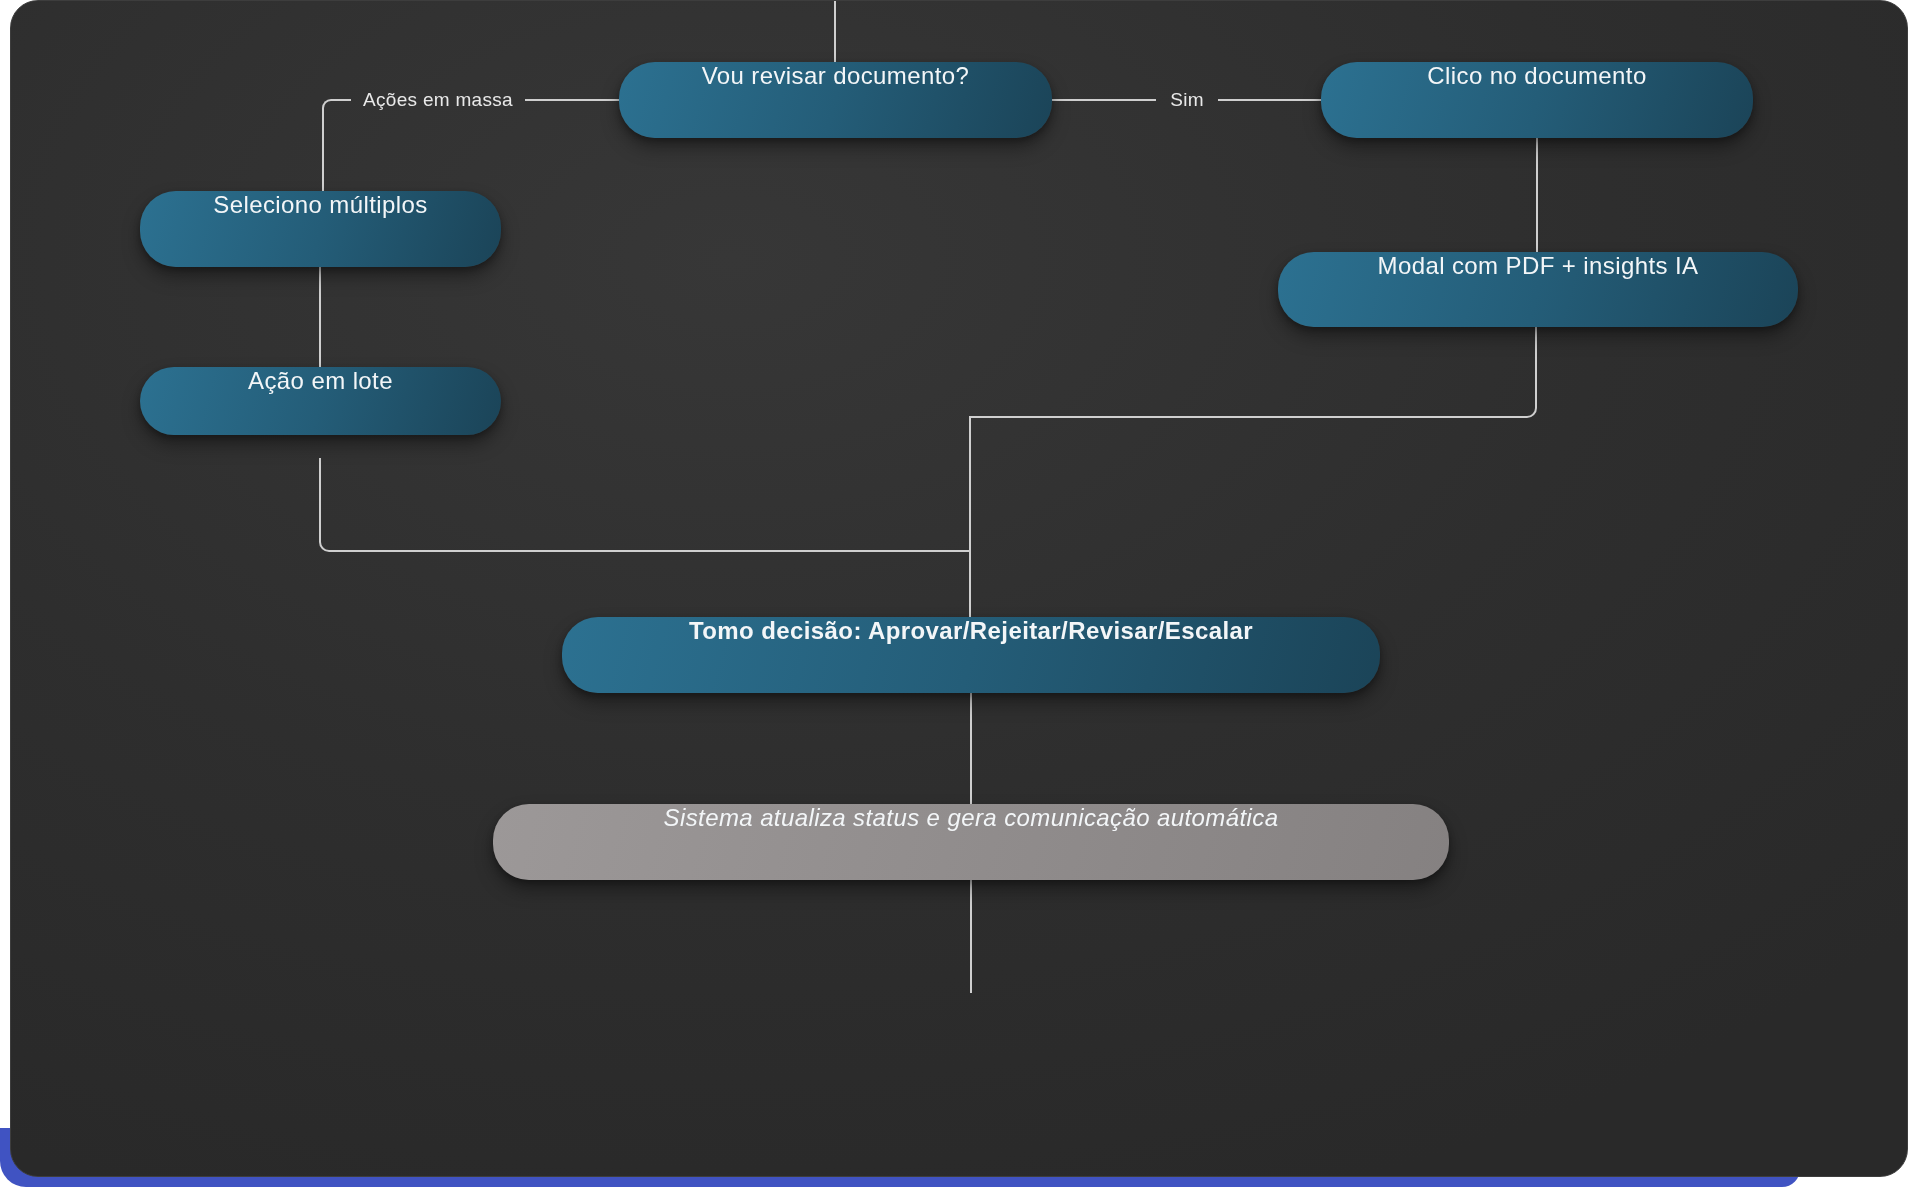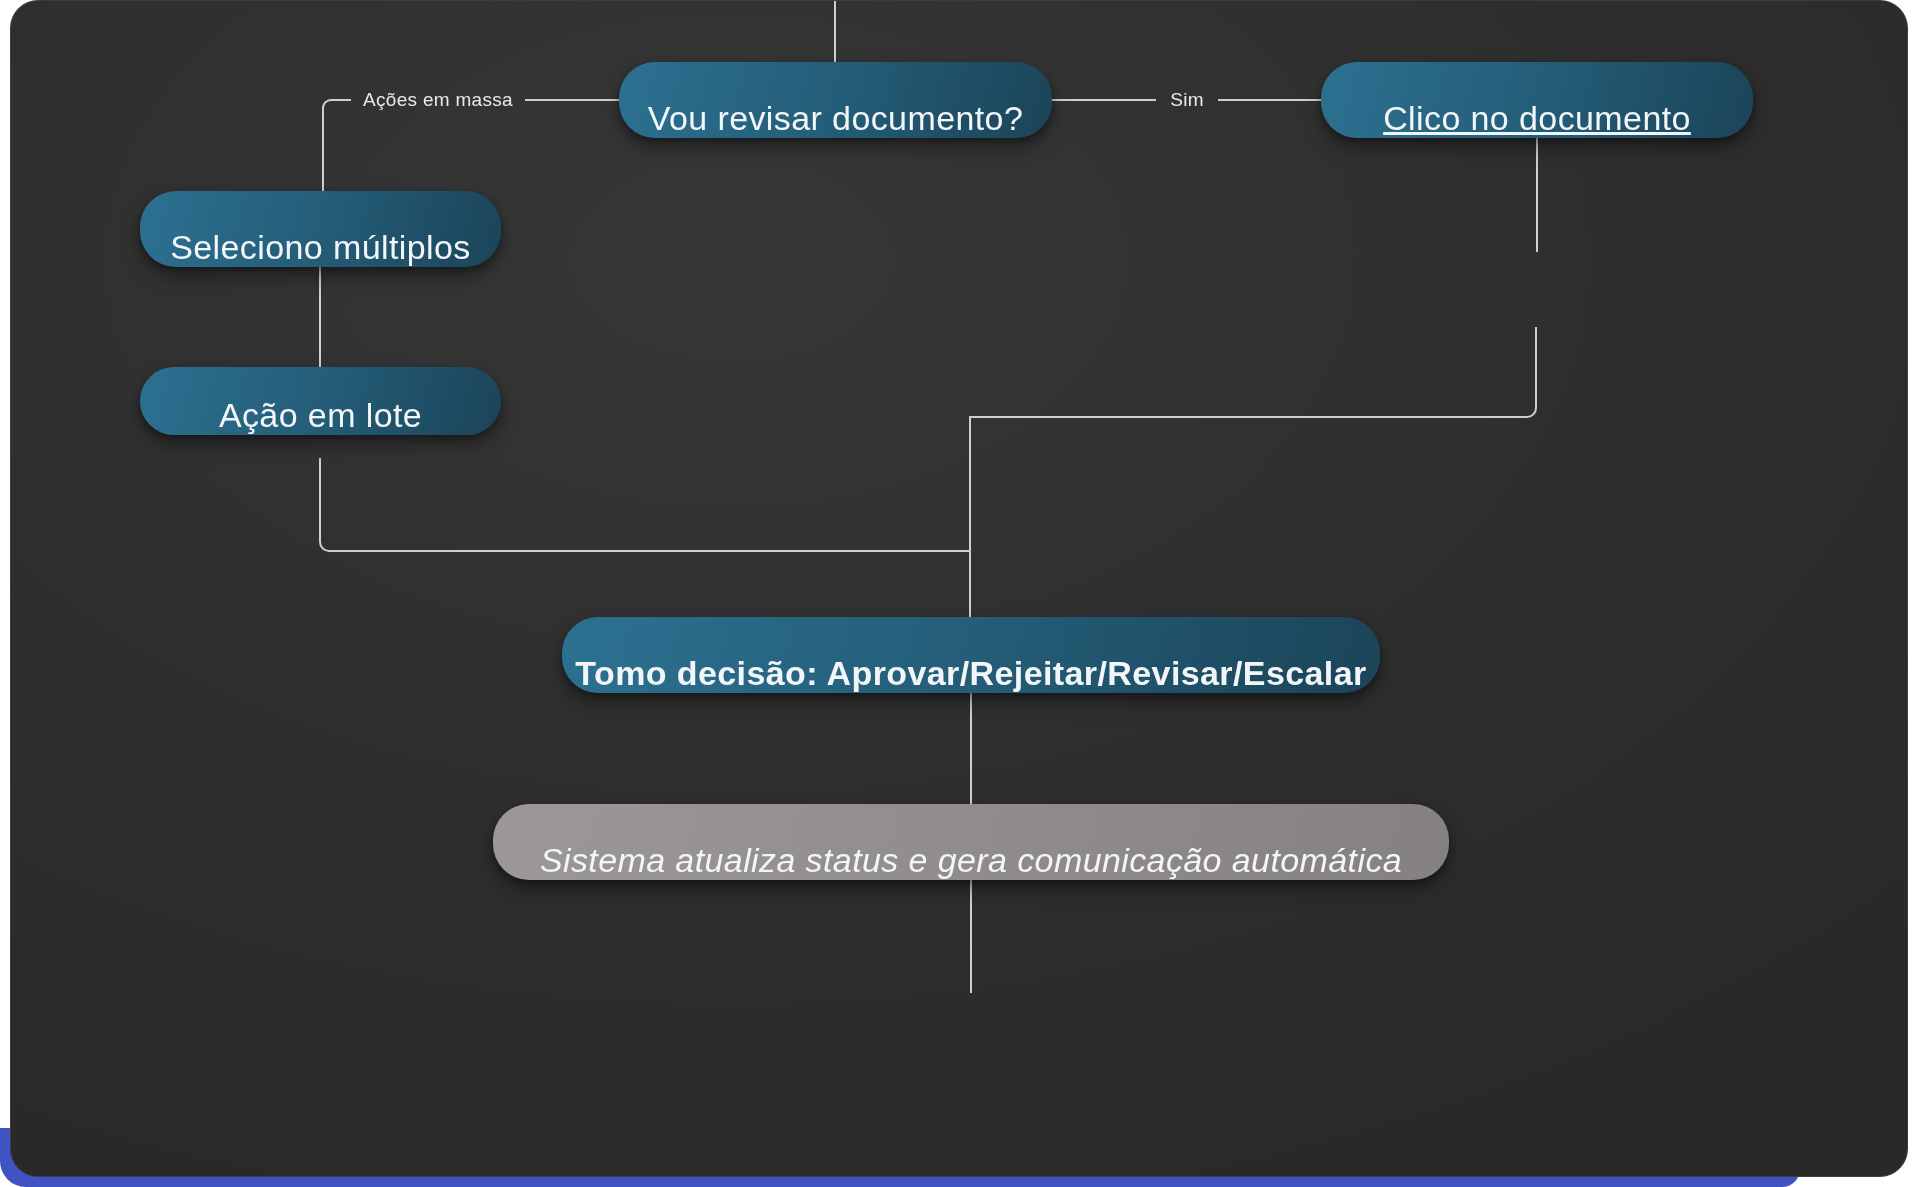--- a/index.html
+++ b/index.html
@@ -31,22 +31,22 @@
   .elbow.bl { border-left:2px solid #cfcfcf; border-bottom:2px solid #cfcfcf; border-bottom-left-radius:10px; }
 
   
   .edge-label {
     position:absolute; color:#e9e9e9; font-size:19px; letter-spacing:0.3px;
     text-align:center; line-height:26px; white-space:nowrap;
   }
 
   
   .node {
-    position:absolute; display:flex; align-items:flex-end; justify-content:center;
-    border-radius:36px; font-size:34px; letter-spacing:0.4px; color:#f3f6f8;
+    position:absolute; display:flex; align-items:flex-start; justify-content:center;
+    border-radius:36px; font-size:24px; letter-spacing:0.4px; color:#f3f6f8;
     white-space:nowrap; cursor:default;
     box-shadow:0 10px 18px rgba(0,0,0,0.35), 0 3px 6px rgba(0,0,0,0.28);
   }
   .node.teal  { background:linear-gradient(105deg, #2c7191 0%, #245d78 50%, #1b4458 100%); }
   .node.gray  { background:linear-gradient(105deg, #9c9898 0%, #858181 100%);font-style:italic; }
   .node.cream { background:linear-gradient(105deg, #f8f0ea 0%, #f0e7e3 100%); color:#3c3c3c; }
 </style>
 </head>
 <body>
 
@@ -81,28 +81,31 @@
     <div class="conn" style="left:959px; top:879px; width:2px; height:113px;"></div>
 
     <div class="edge-label" style="left:338px; top:86px; width:178px;">Ações em massa</div>
 
     <div class="edge-label" style="left:1147px; top:86px; width:58px;">Sim</div>
 
     <div class="node teal" style="left:608px; top:61px; width:433px; height:76px;">
       <span>Vou revisar documento?</span>
     </div>
 
-    <div class="node teal" style="left:1310px; top:61px; width:432px; height:76px;text-decoration:underline;">
+    <div class="node teal" style="left:1310px; top:61px; width:432px; height:76px;">
       <span>Clico no documento</span>
     </div>
 
     <div class="node teal" style="left:129px; top:190px; width:361px; height:76px;">
       <span>Seleciono múltiplos</span>
     </div>
 
+    <div class="node teal" style="left:1267px; top:251px; width:520px; height:75px;">
+      <span>Modal com PDF + insights IA</span>
+    </div>
 
     <div class="node teal" style="left:129px; top:366px; width:361px; height:68px;">
       <span>Ação em lote</span>
     </div>
 
     <div class="node teal" style="left:551px; top:616px; width:818px; height:76px;font-weight:bold;">
       <span>Tomo decisão: Aprovar/Rejeitar/Revisar/Escalar</span>
     </div>
 
     <div class="node gray" style="left:482px; top:803px; width:956px; height:76px;">

